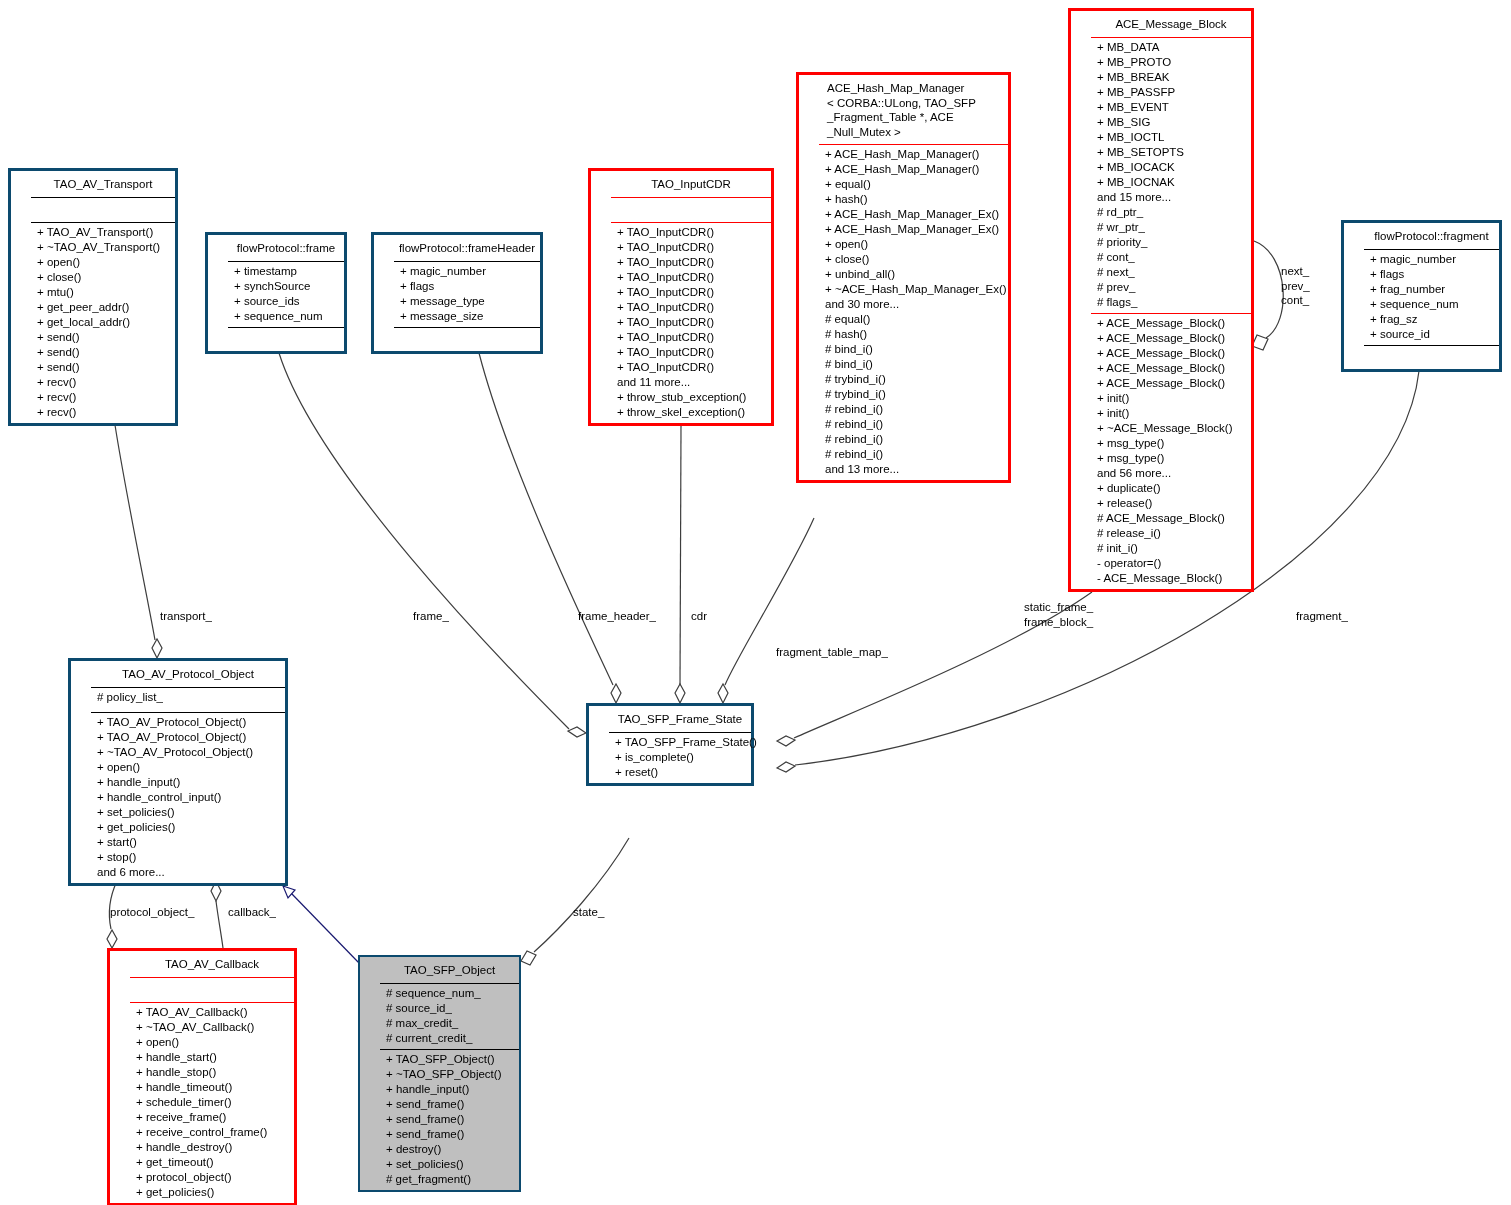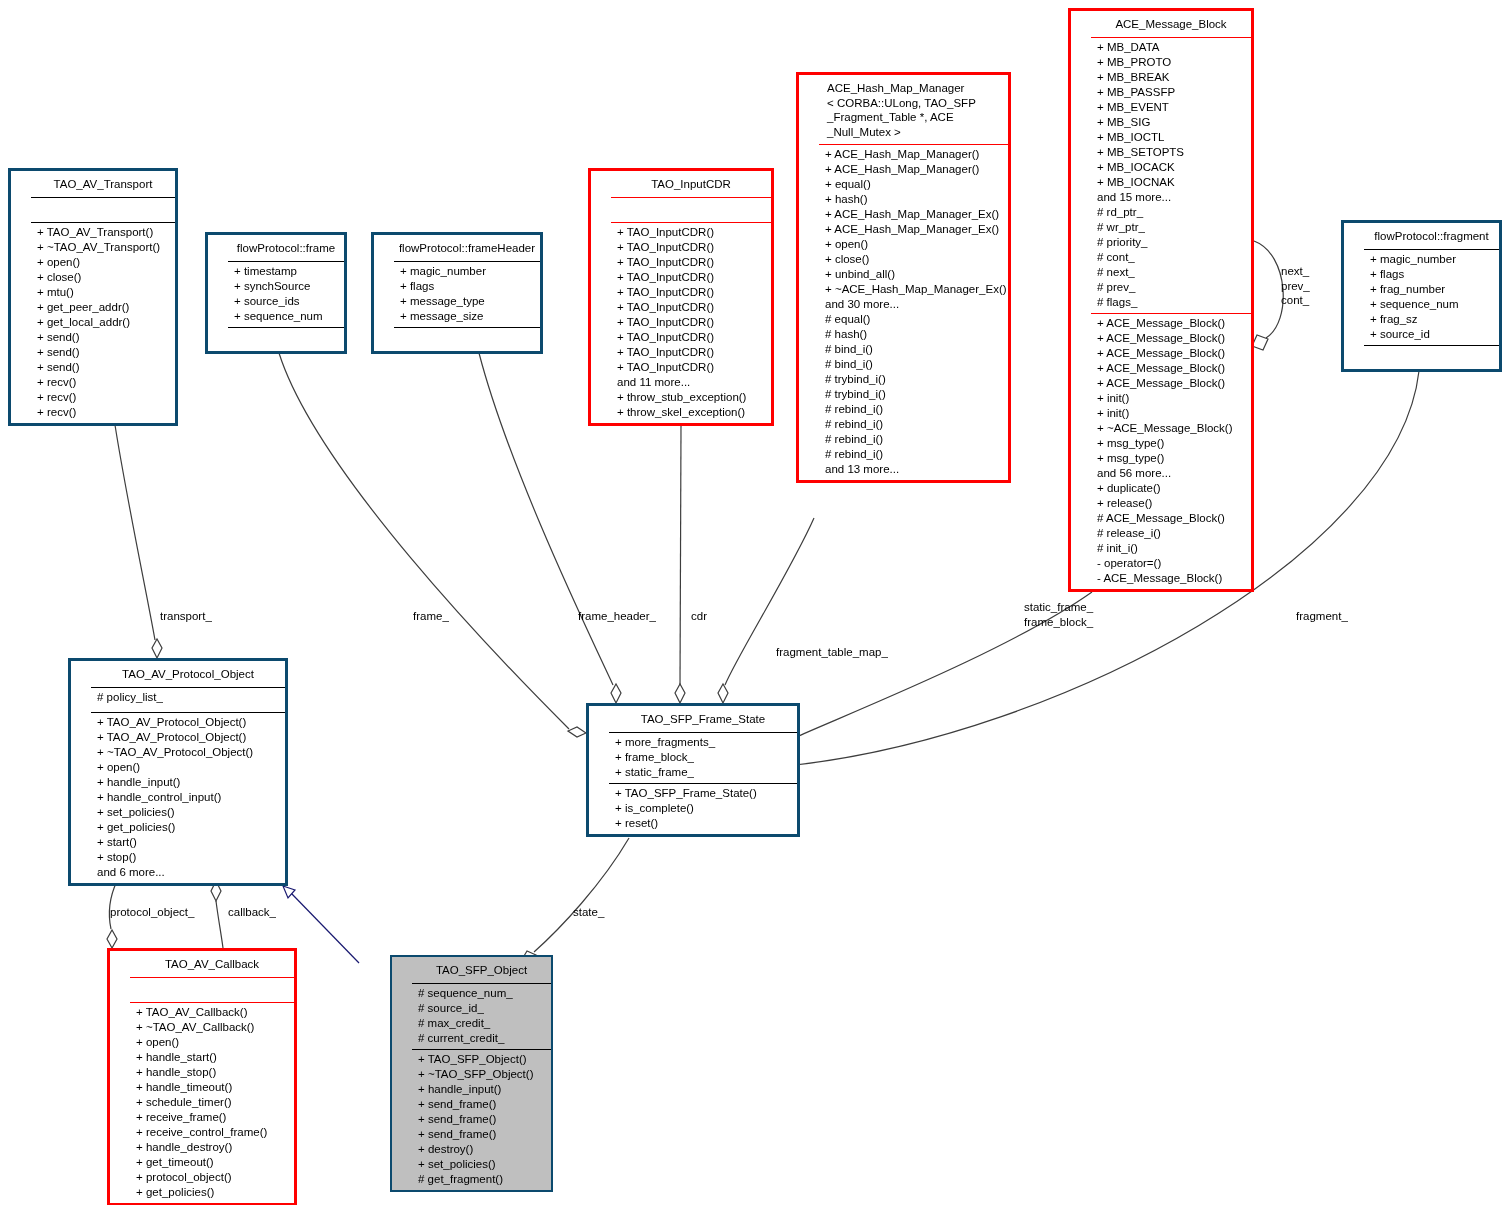--- a/index.html
+++ b/index.html
@@ -268,27 +268,22 @@
         <div class="member-row">+ handle_input()</div>
         <div class="member-row">+ handle_control_input()</div>
         <div class="member-row">+ set_policies()</div>
         <div class="member-row">+ get_policies()</div>
         <div class="member-row">+ start()</div>
         <div class="member-row">+ stop()</div>
         <div class="member-row">and 6 more...</div>
       </div>
   </div>
 
-  <div class="uml-class" style="left:586px;top:703px;width:214px;">
+  <div class="uml-class" style="left:586px;top:703px;width:168px;">
     <div class="uml-title">TAO_SFP_Frame_State</div>
-    <div class="uml-section">
-        <div class="member-row">+ more_fragments_</div>
-        <div class="member-row">+ frame_block_</div>
-        <div class="member-row">+ static_frame_</div>
-      </div>
     <div class="uml-section">
         <div class="member-row">+ TAO_SFP_Frame_State()</div>
         <div class="member-row">+ is_complete()</div>
         <div class="member-row">+ reset()</div>
       </div>
   </div>
 
   <div class="uml-class red" style="left:107px;top:948px;width:190px;">
     <div class="uml-title">TAO_AV_Callback</div>
     <div class="uml-section"></div>
@@ -302,21 +297,21 @@
         <div class="member-row">+ schedule_timer()</div>
         <div class="member-row">+ receive_frame()</div>
         <div class="member-row">+ receive_control_frame()</div>
         <div class="member-row">+ handle_destroy()</div>
         <div class="member-row">+ get_timeout()</div>
         <div class="member-row">+ protocol_object()</div>
         <div class="member-row">+ get_policies()</div>
       </div>
   </div>
 
-  <div class="uml-class gray" style="left:358px;top:955px;width:163px;margin-left:32px;">
+  <div class="uml-class gray" style="left:358px;top:955px;width:163px;">
     <div class="uml-title">TAO_SFP_Object</div>
     <div class="uml-section">
         <div class="member-row"># sequence_num_</div>
         <div class="member-row"># source_id_</div>
         <div class="member-row"># max_credit_</div>
         <div class="member-row"># current_credit_</div>
       </div>
     <div class="uml-section">
         <div class="member-row">+ TAO_SFP_Object()</div>
         <div class="member-row">+ ~TAO_SFP_Object()</div>

